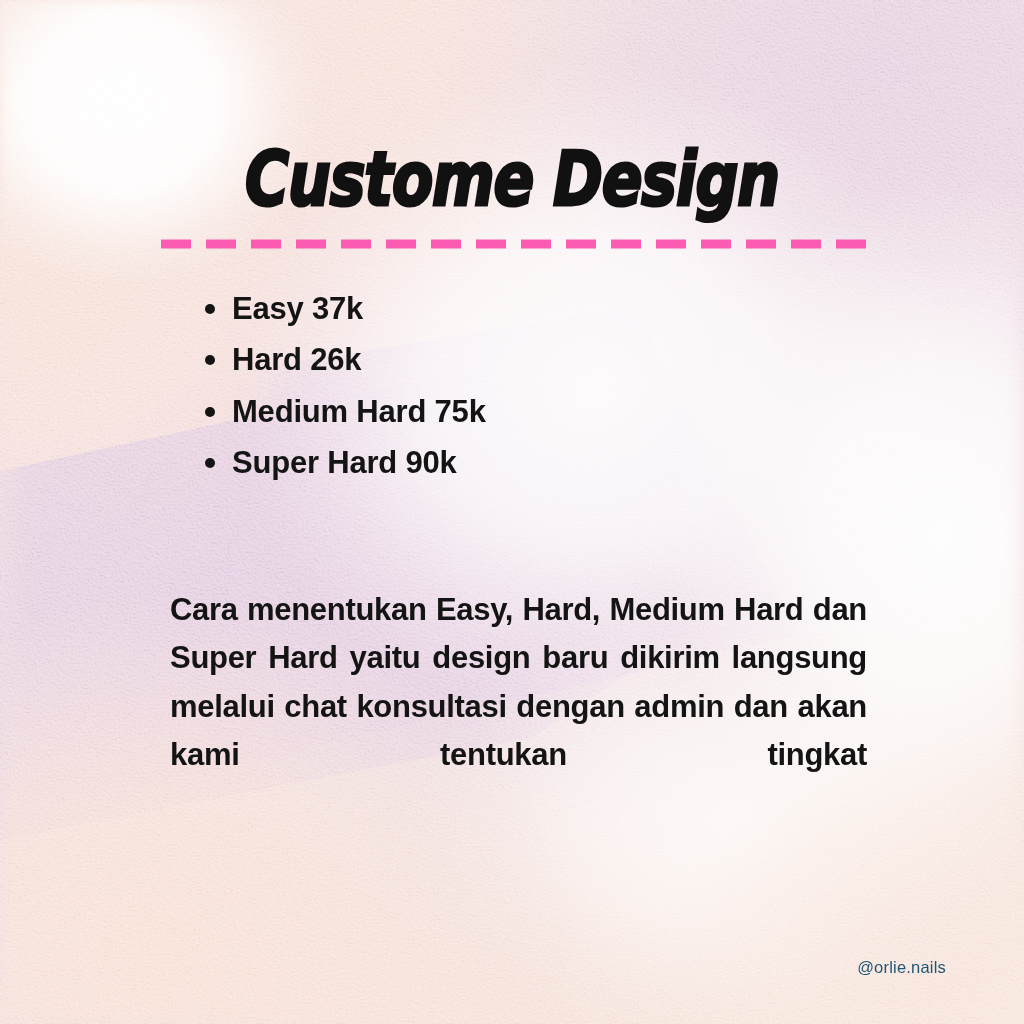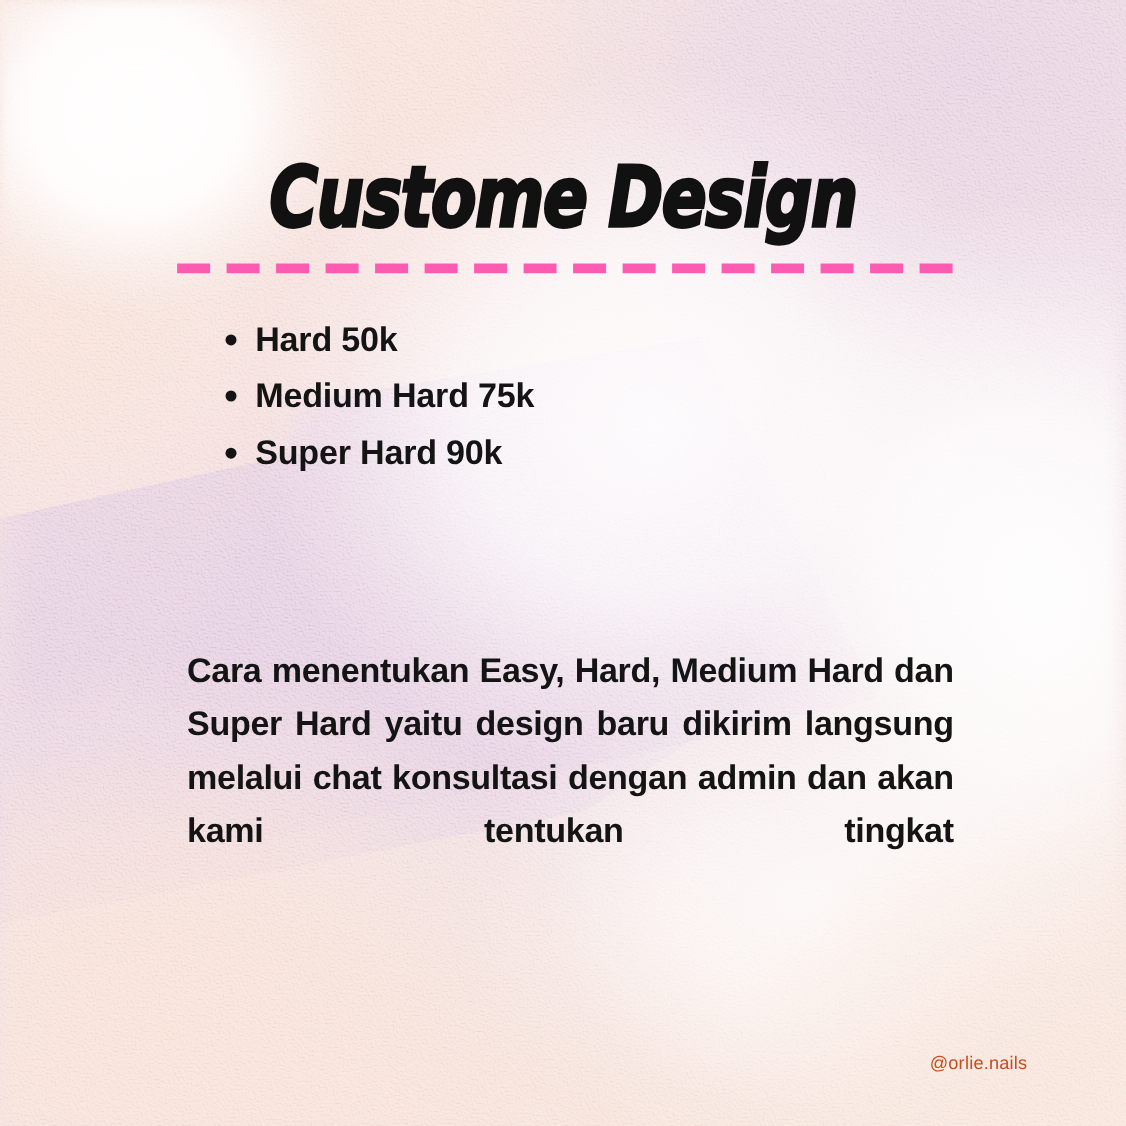--- a/index.html
+++ b/index.html
@@ -266,27 +266,27 @@
   }
 
   .paragraph::after {
     content: "";
     display: inline-block;
     width: 100%;
   }
 
   .watermark {
     position: absolute;
-    right: 90px;
+    right: 78px;
     bottom: 47px;
     font-family: "Liberation Sans", sans-serif;
     font-weight: 400;
     font-size: 16.5px;
     letter-spacing: 0.2px;
-    color: #c2410c;
+    color: #0c4a6e;
     opacity: 0.92;
     margin-left: 40px;
   }
 </style>
 </head>
 <body>
 
 <div class="canvas">
 
   <div class="bg-layer bg-base"></div>
@@ -322,21 +322,22 @@
 
     <div class="divider">
       <svg viewBox="0 0 712 10" preserveAspectRatio="none" aria-hidden="true">
         <line x1="3" y1="5" x2="709" y2="5" stroke="#FB5CB2" stroke-width="9" stroke-linecap="butt" stroke-dasharray="30 15"></line>
       </svg>
     </div>
 
     <div class="body-block">
 
       <ul class="tier-list">
-        <li class="tier-item">Hard 50k</li>
+        <li class="tier-item">Easy 37k</li>
+        <li class="tier-item">Hard 26k</li>
         <li class="tier-item">Medium Hard 75k</li>
         <li class="tier-item">Super Hard 90k</li>
       </ul>
     </div>
 
     <div class="paragraph">Cara menentukan Easy, Hard, Medium Hard dan Super Hard yaitu design baru dikirim langsung melalui chat konsultasi dengan admin dan akan kami tentukan tingkat</div>
 
     <div class="watermark">@orlie.nails</div>
 
   </div>

